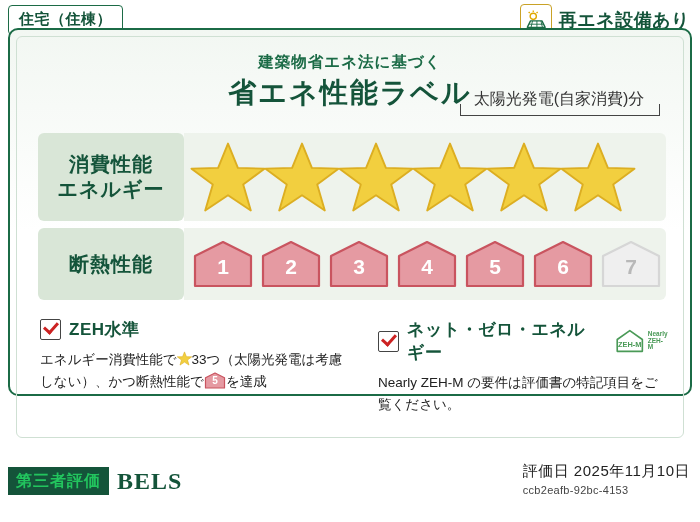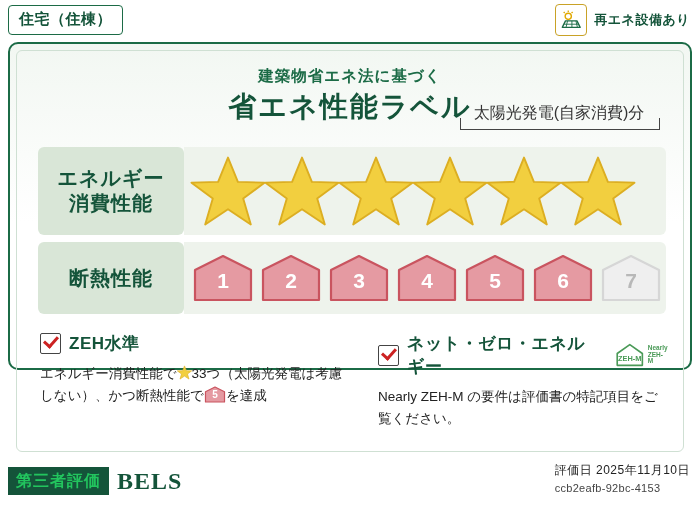--- a/index.html
+++ b/index.html
@@ -45,31 +45,31 @@
   }
   .renew-icon {
     width: 30px; height: 30px;
     border: 1.5px solid #c9a227;
     border-radius: 4px;
     background: #ffffff;
     position: relative;
     display: flex; align-items: center; justify-content: center;
   }
   .renew-label {
-    font-size: 13px;
+    font-size: 18px;
     font-weight: 700;
     color: #14543a;
     letter-spacing: 0.5px;
   }
 
   
   .panel {
     position: absolute;
-    left: 8px; top: 42px;
-    width: 684px; height: 328px;
+    left: 8px; top: 28px;
+    width: 684px; height: 368px;
     border: 2px solid #1b6b46;
     border-radius: 10px;
     background: linear-gradient(180deg, #f2f7f2 0%, #ffffff 55%, #ffffff 100%);
     box-sizing: border-box;
   }
   .panel-inner {
     position: absolute;
     left: 6px; top: 6px;
     width: 668px; height: 402px;
     border: 1px solid #cfe0d3;
@@ -306,21 +306,21 @@
     letter-spacing: 1px;
     margin-left: 12px;
     padding-bottom: 1px;
   }
   .eval-block {
     position: absolute;
     right: 2px; top: 0;
     text-align: left;
   }
   .eval-date {
-    font-size: 12px;
+    font-size: 15px;
     color: #222;
     letter-spacing: 0.5px;
   }
   .eval-id {
     font-size: 11px;
     color: #444;
     letter-spacing: 0.3px;
     margin-top: 3px;
   }
 </style>
@@ -351,22 +351,22 @@
   </div>
 
   <div class="panel">
     <div class="panel-inner"></div>
 
     <div class="title-sub">建築物省エネ法に基づく</div>
     <div class="title-main">省エネ性能ラベル</div>
 
     <div class="row row-energy">
       <div class="row-label">
+        <span>消費性能</span>
         <span>エネルギー</span>
-        <span>消費性能</span>
       </div>
       <div class="row-body">
         <div class="solar-note">太陽光発電(自家消費)分</div>
         <div class="bracket"></div>
         <div class="stars">
           <svg class="star" viewBox="0 0 100 96">
             <polygon points="50,4 63,36 98,37 70,58 80,92 50,72 20,92 30,58 2,37 37,36" fill="#f2cf3f" stroke="#dcae22" stroke-width="2.5" stroke-linejoin="round"></polygon>
           </svg>
           <svg class="star" viewBox="0 0 100 96">
             <polygon points="50,4 63,36 98,37 70,58 80,92 50,72 20,92 30,58 2,37 37,36" fill="#f2cf3f" stroke="#dcae22" stroke-width="2.5" stroke-linejoin="round"></polygon>

